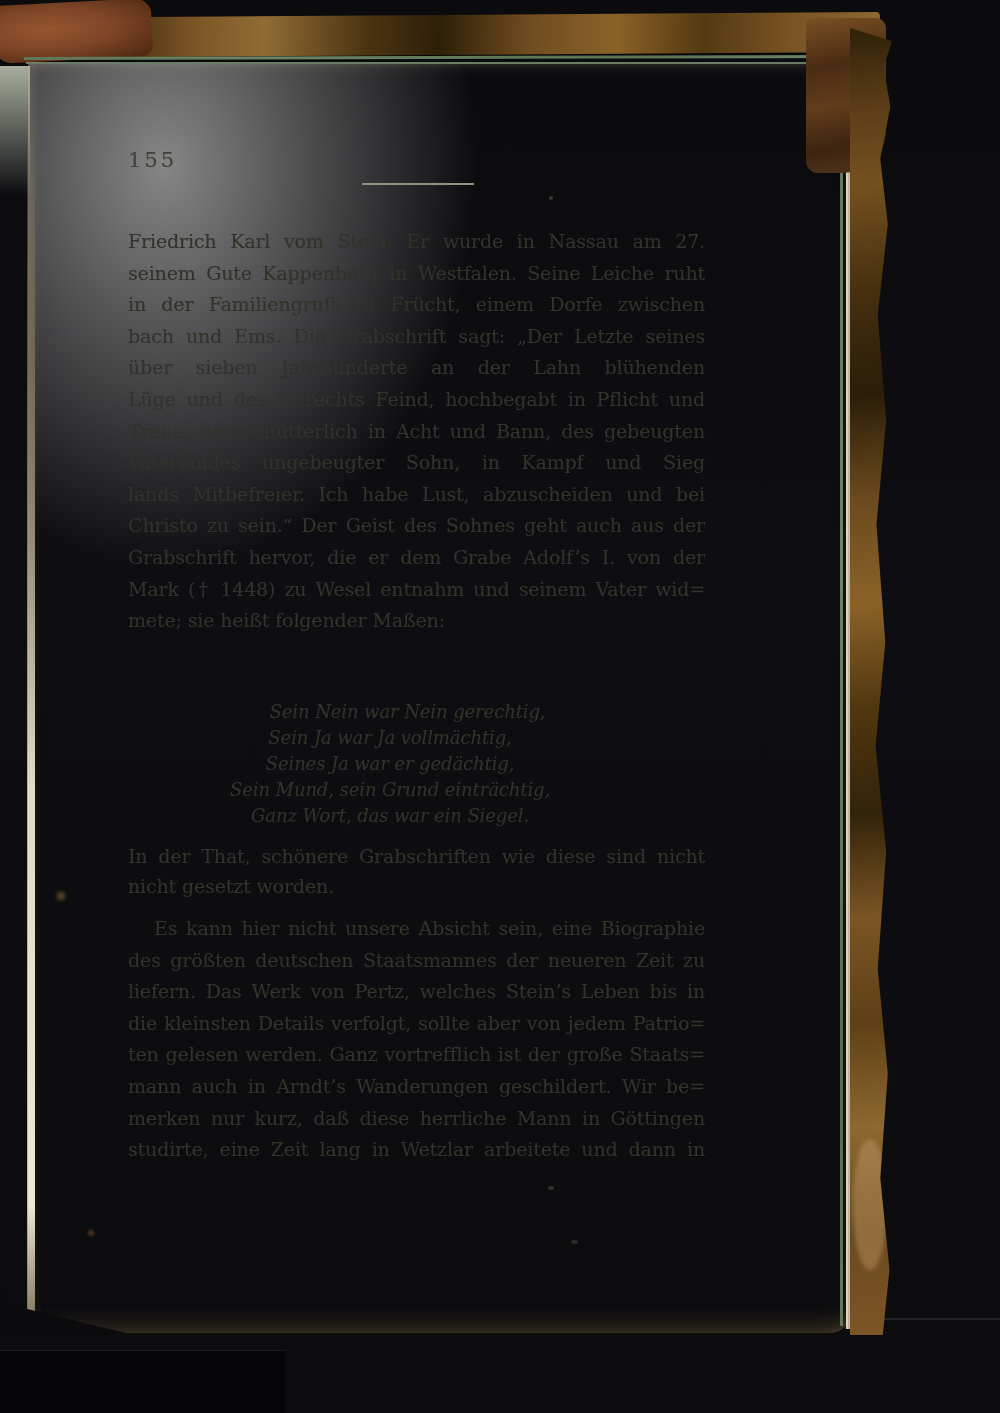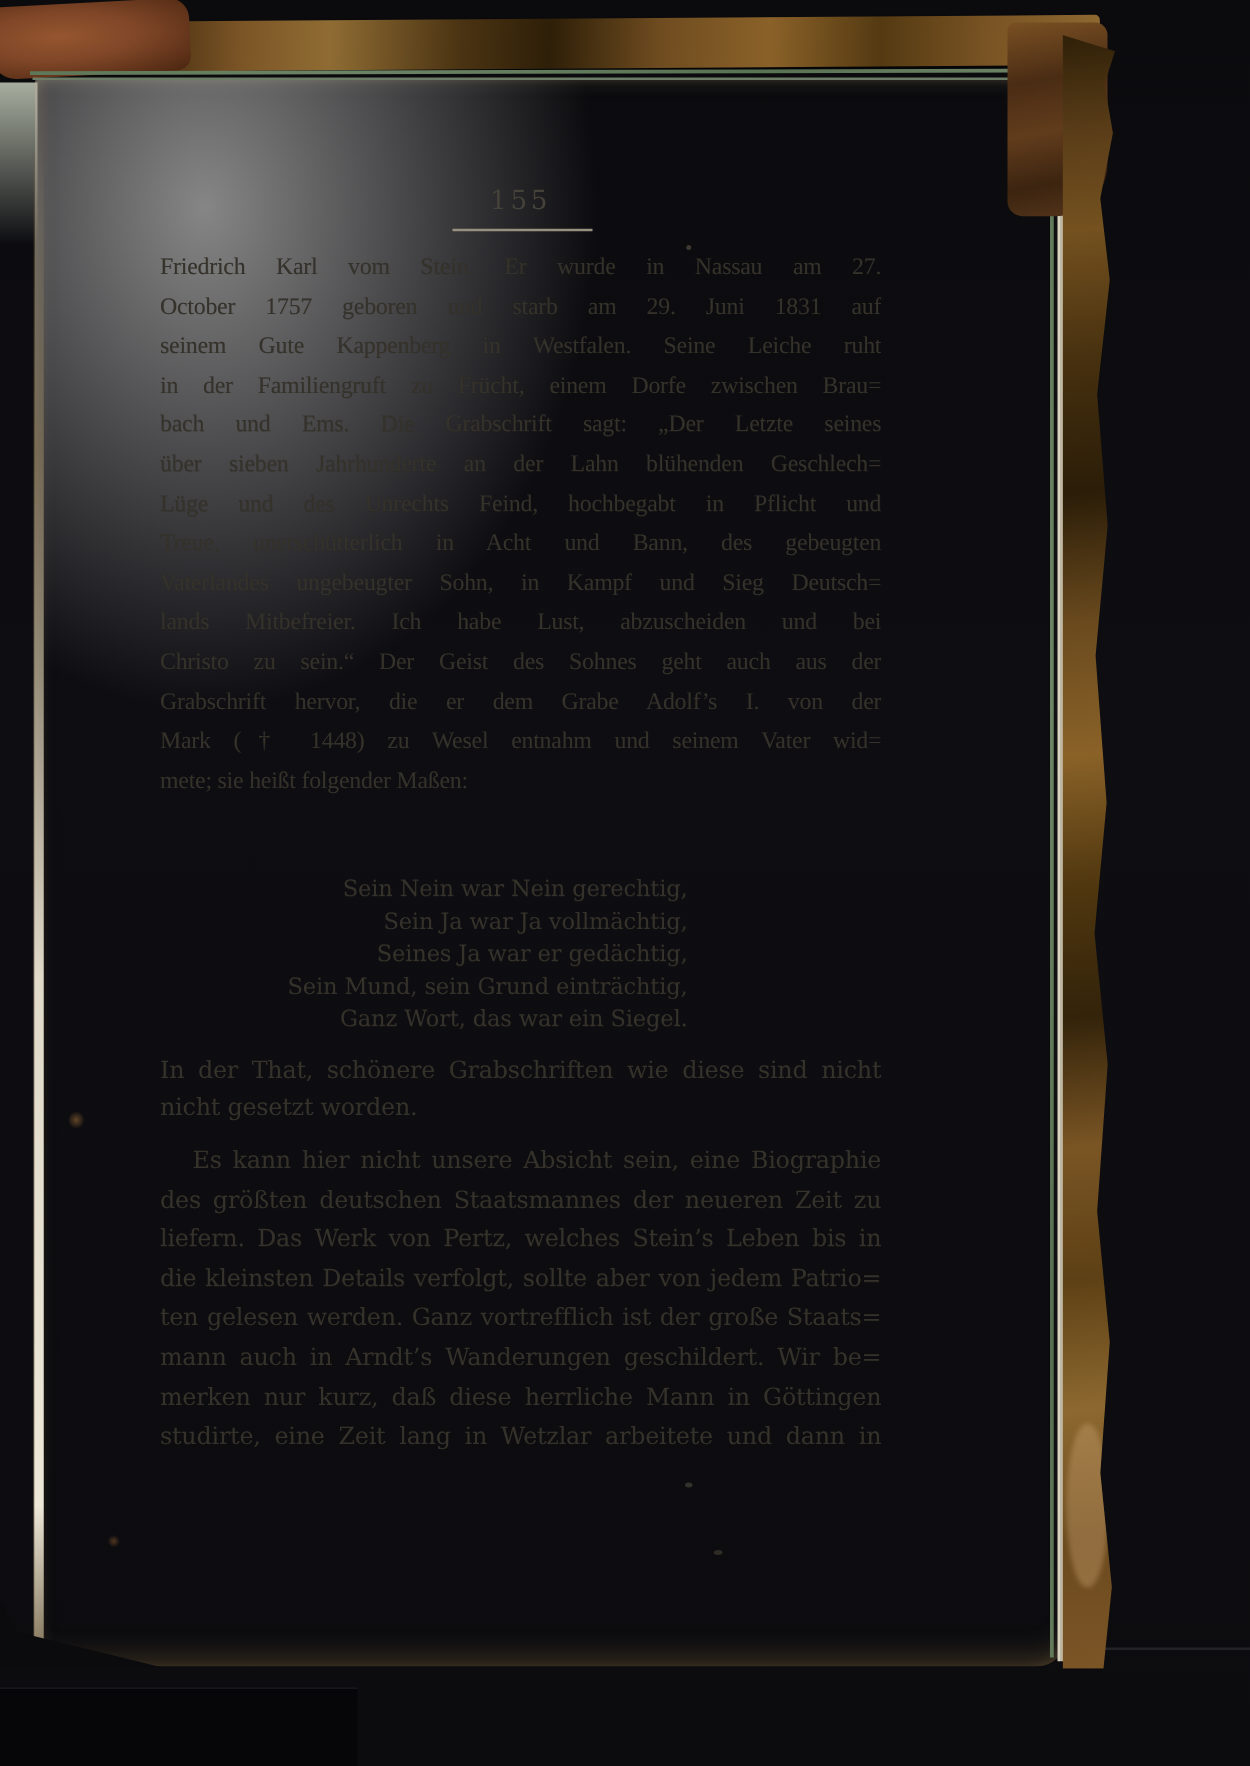--- a/index.html
+++ b/index.html
@@ -69,35 +69,35 @@
   .stain{position:absolute;border-radius:50%;pointer-events:none;}
   .stain.s1{left:55px;top:888px;width:12px;height:16px;background:radial-gradient(circle,rgba(165,115,55,.55),rgba(165,115,55,0) 70%);}
   .stain.s2{left:86px;top:1228px;width:10px;height:10px;background:radial-gradient(circle,rgba(150,95,45,.5),rgba(150,95,45,0) 70%);}
   .stain.s3{left:548px;top:1186px;width:6px;height:4px;background:rgba(90,85,70,.5);}
   .stain.s4{left:571px;top:1240px;width:7px;height:4px;background:rgba(95,88,72,.42);}
   .stain.s5{left:549px;top:196px;width:4px;height:4px;background:rgba(110,100,80,.5);}
 
   
   .textblock{position:absolute;left:128px;top:0;width:577px;height:1333px;color:#35322b;
         text-shadow:.3px .3px 0 rgba(45,40,28,.30);}
-  .pn-wrap{position:absolute;top:148px;left:0;width:100%;text-align:center;}
+  .pn-wrap{position:absolute;top:148px;left:0;width:100%;}
   .pn{font-size:21px;letter-spacing:3px;color:#45423a;}
   .pn-rule{position:absolute;top:183px;left:234px;width:112px;height:2px;background:#97907f;}
 
   .para{position:absolute;left:0;width:577px;font-size:19px;line-height:31.6px;letter-spacing:-.15px;}
   .para .line{text-align:justify;text-align-last:justify;height:31.6px;overflow:hidden;}
   .para .line.no-just{text-align-last:left;}
-  .p1{top:198px;font-family:Liberation Serif, serif;}
+  .p1{top:226px;}
   .p2{top:841px;line-height:30px;}
   .p2 .line{height:30px;}
   .p3{top:901px;}
   .p3 .line:first-child{text-indent:26px;margin-top:12px;}
 
   .poem{position:absolute;left:102px;top:699px;font-size:18px;line-height:26px;letter-spacing:-.1px;}
-  .poem .line{text-align:right;height:26px;}
+  .poem .line{text-align:center;height:26px;font-style:italic;}
   .poem .line:first-child{margin-left:35px;}
 </style>
 </head>
 <body>
 
 <div class="scene">
 
   <div class="bottom-step"></div>
   <div class="shelf-line"></div>
 
@@ -123,21 +123,20 @@
   <div class="stain s5"></div>
 
   <div class="textblock">
     <div class="pn-wrap">
       <span class="pn">155</span>
     </div>
     <div class="pn-rule"></div>
 
     <div class="para p1">
         <div class="line">Friedrich Karl vom Stein. Er wurde in Nassau am 27.</div>
-        <div class="line">October 1757 geboren und starb am 29. Juni 1831 auf</div>
         <div class="line">seinem Gute Kappenberg in Westfalen. Seine Leiche ruht</div>
         <div class="line">in der Familiengruft zu Frücht, einem Dorfe zwischen Brau=</div>
         <div class="line">bach und Ems. Die Grabschrift sagt: „Der Letzte seines</div>
         <div class="line">über sieben Jahrhunderte an der Lahn blühenden Geschlech=</div>
         <div class="line">Lüge und des Unrechts Feind, hochbegabt in Pflicht und</div>
         <div class="line">Treue, unerschütterlich in Acht und Bann, des gebeugten</div>
         <div class="line">Vaterlandes ungebeugter Sohn, in Kampf und Sieg Deutsch=</div>
         <div class="line">lands Mitbefreier. Ich habe Lust, abzuscheiden und bei</div>
         <div class="line">Christo zu sein.“ Der Geist des Sohnes geht auch aus der</div>
         <div class="line">Grabschrift hervor, die er dem Grabe Adolf’s I. von der</div>

